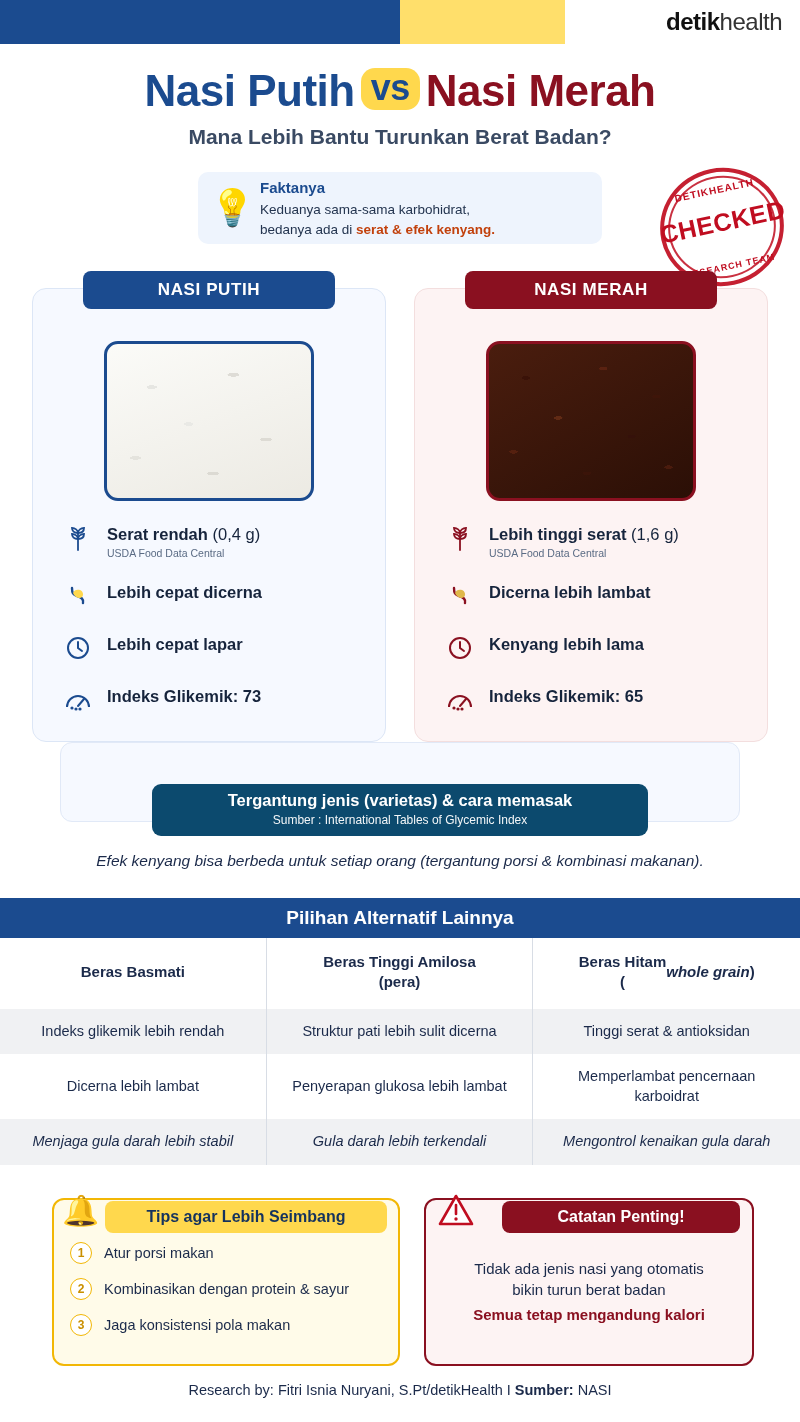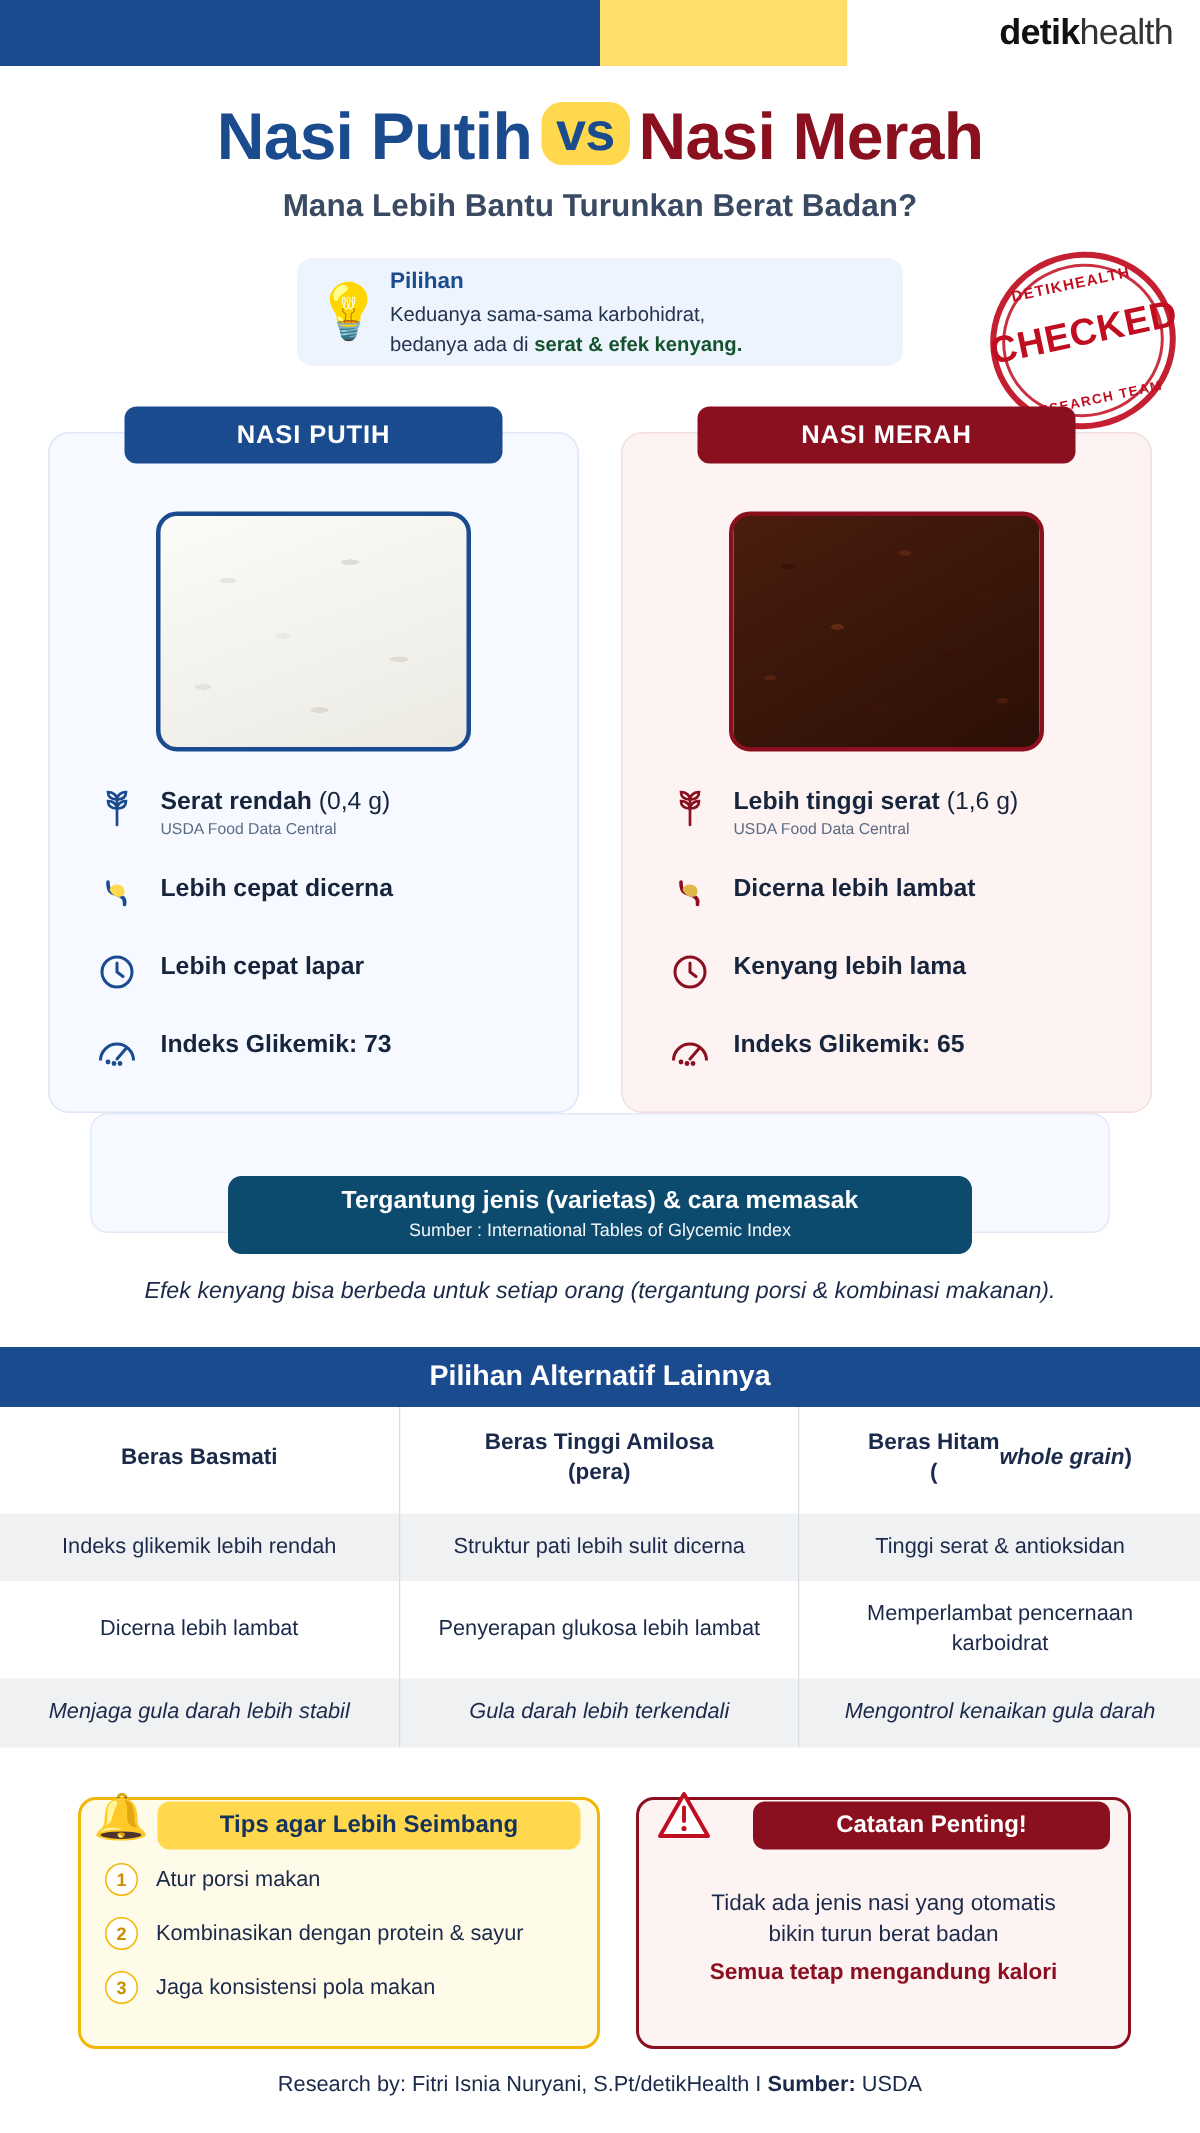--- a/index.html
+++ b/index.html
@@ -40,21 +40,21 @@
 
   
   .fact-box {
     position: absolute; left: 198px; top: 172px; width: 404px; height: 72px;
     background: #eef4fd; border-radius: 10px;
     display: flex; align-items: center; padding: 8px 14px 8px 8px;
   }
   .bulb { flex: 0 0 54px; text-align: center; font-size: 36px; line-height: 1; }
   .fact-text { font-size: 13.5px; color: #23344f; line-height: 1.45; }
   .fact-title { color: #1b4b8f; font-weight: bold; font-size: 15px; display: block; margin-bottom: 2px; }
-  .fact-text b { color: #14532d; }
+  .fact-text b { color: #c2410c; }
 
   
   .stamp {
     position: absolute; right: 16px; top: 168px; width: 124px; height: 118px;
     transform: rotate(-12deg);
   }
   .stamp .ring {
     position: absolute; inset: 0; border: 4px solid #c00d20; border-radius: 50%;
     opacity: 0.92;
   }
@@ -207,21 +207,21 @@
   <div class="title-wrap">
     <h1>
       <span class="white-rice">Nasi Putih</span><span class="vs">vs</span><span class="red-rice">Nasi Merah</span>
     </h1>
     <div class="subtitle">Mana Lebih Bantu Turunkan Berat Badan?</div>
   </div>
 
   <div class="fact-box">
     <div class="bulb">💡</div>
     <div class="fact-text">
-      <span class="fact-title">Pilihan</span>
+      <span class="fact-title">Faktanya</span>
       <span>Keduanya sama-sama karbohidrat,</span><br>
       <span>bedanya ada di </span><b>serat &amp; efek kenyang.</b>
     </div>
   </div>
 
   <div class="stamp">
     <div class="ring"></div>
     <div class="ring2"></div>
     <div class="arc-top">DETIKHEALTH</div>
     <div class="big">CHECKED</div>
@@ -415,16 +415,16 @@
       </svg>
   </div>
   <div class="note-head">Catatan Penting!</div>
   <div class="note-body">
     <div class="l1">Tidak ada jenis nasi yang otomatis</div>
     <div class="l1">bikin turun berat badan</div>
     <div class="l2">Semua tetap mengandung kalori</div>
   </div>
 
   <div class="footer">
-    <span class="thin">Research by: Fitri Isnia Nuryani, S.Pt/detikHealth I </span><span>Sumber:</span><span class="thin"> USDA</span>
+    <span class="thin">Research by: Fitri Isnia Nuryani, S.Pt/detikHealth I </span><span>Sumber:</span><span class="thin"> NASI</span>
   </div>
 
 </div>
 
 </body></html>

